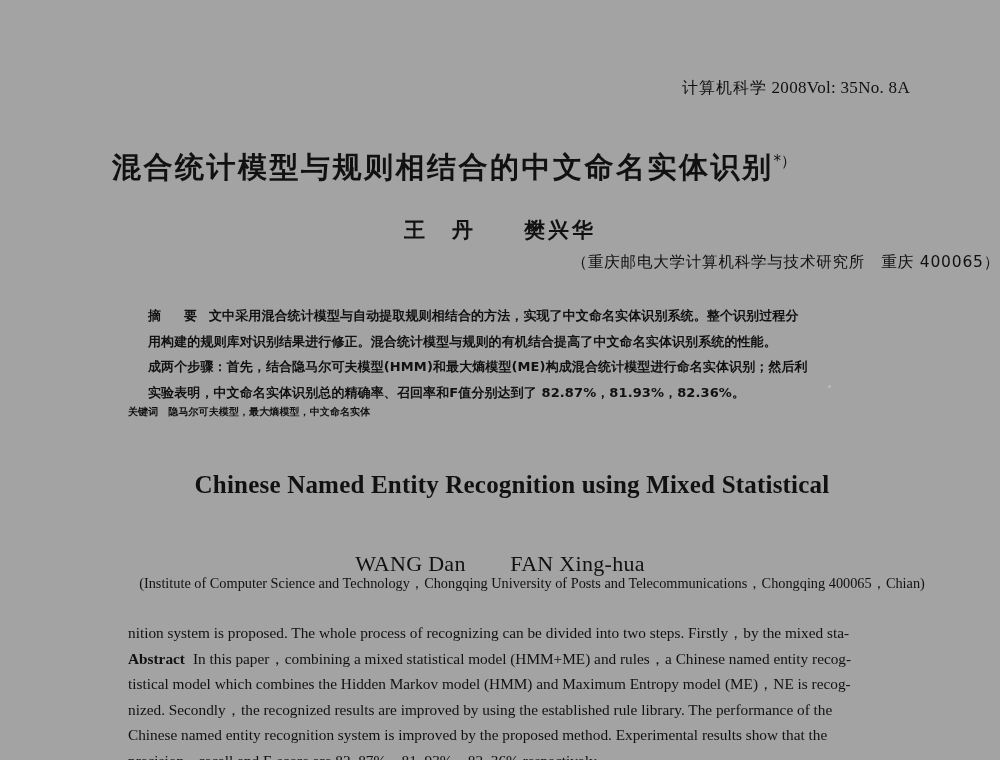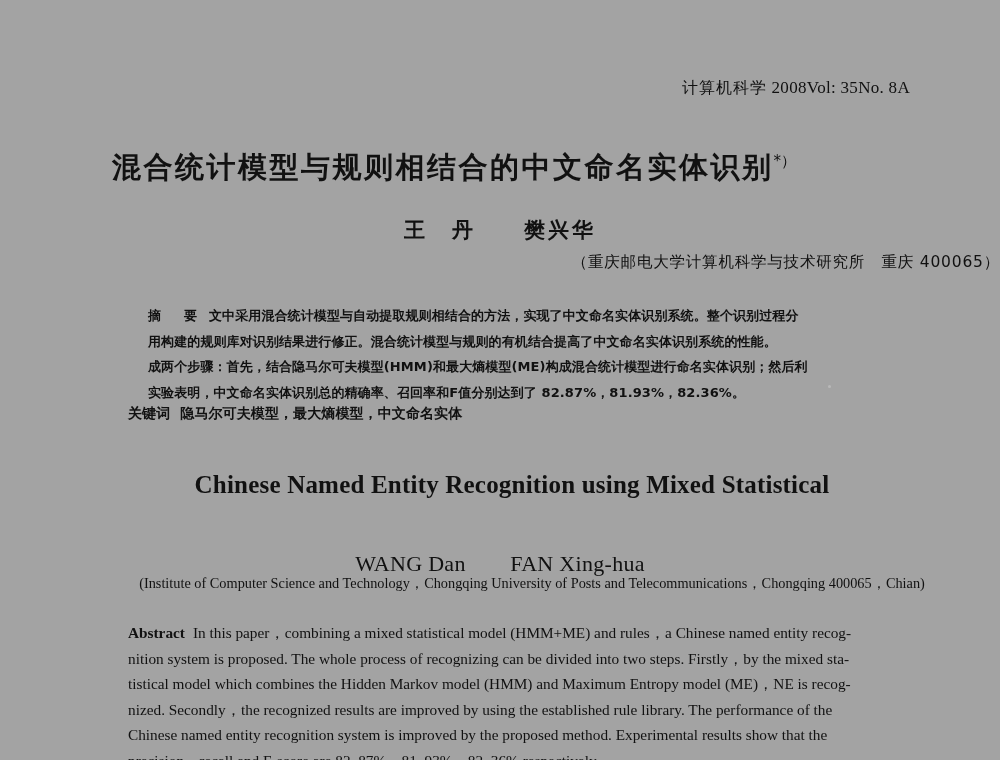--- a/index.html
+++ b/index.html
@@ -105,21 +105,21 @@
   .cn-abstract .line {
     display: block;
     white-space: nowrap;
   }
   .kw {
     position: absolute;
     top: 405px;
     left: 128px;
     width: 756px;
     font-family: Liberation Sans, sans-serif;
-    font-size: 14px;
+    font-size: 10px;
     font-weight: bold;
     letter-spacing: 0.1px;
     white-space: nowrap;
   }
   .kw .lbl { margin-right: 10px; }
 
   
   .en-title {
     position: absolute;
     top: 468px;
@@ -217,22 +217,22 @@
 
   <div class="en-title">
     <span class="l1">Chinese Named Entity Recognition using Mixed Statistical</span>
   </div>
 
   <div class="en-authors">WANG Dan　　FAN Xing-hua</div>
 
   <div class="en-affil">(Institute of Computer Science and Technology，Chongqing University of Posts and Telecommunications，Chongqing 400065，Chian)</div>
 
   <div class="en-abstract">
+    <span class="line">nition system is proposed. The whole process of recognizing can be divided into two steps. Firstly，by the mixed sta-</span>
     <span class="line"><span class="lbl">Abstract</span><span>In this paper，combining a mixed statistical model (HMM+ME) and rules，a Chinese named entity recog-</span></span>
-    <span class="line">nition system is proposed. The whole process of recognizing can be divided into two steps. Firstly，by the mixed sta-</span>
     <span class="line">tistical model which combines the Hidden Markov model (HMM) and Maximum Entropy model (ME)，NE is recog-</span>
     <span class="line">nized. Secondly，the recognized results are improved by using the established rule library. The performance of the</span>
     <span class="line">Chinese named entity recognition system is improved by the proposed method. Experimental results show that the</span>
     <span class="line">precision，recall and F-score are 82. 87%，81. 93%，82. 36% respectively.</span>
   </div>
 
   <div class="speck" style="left:828px; top:385px; width:3px; height:3px;"></div>
 
 </div>
 

